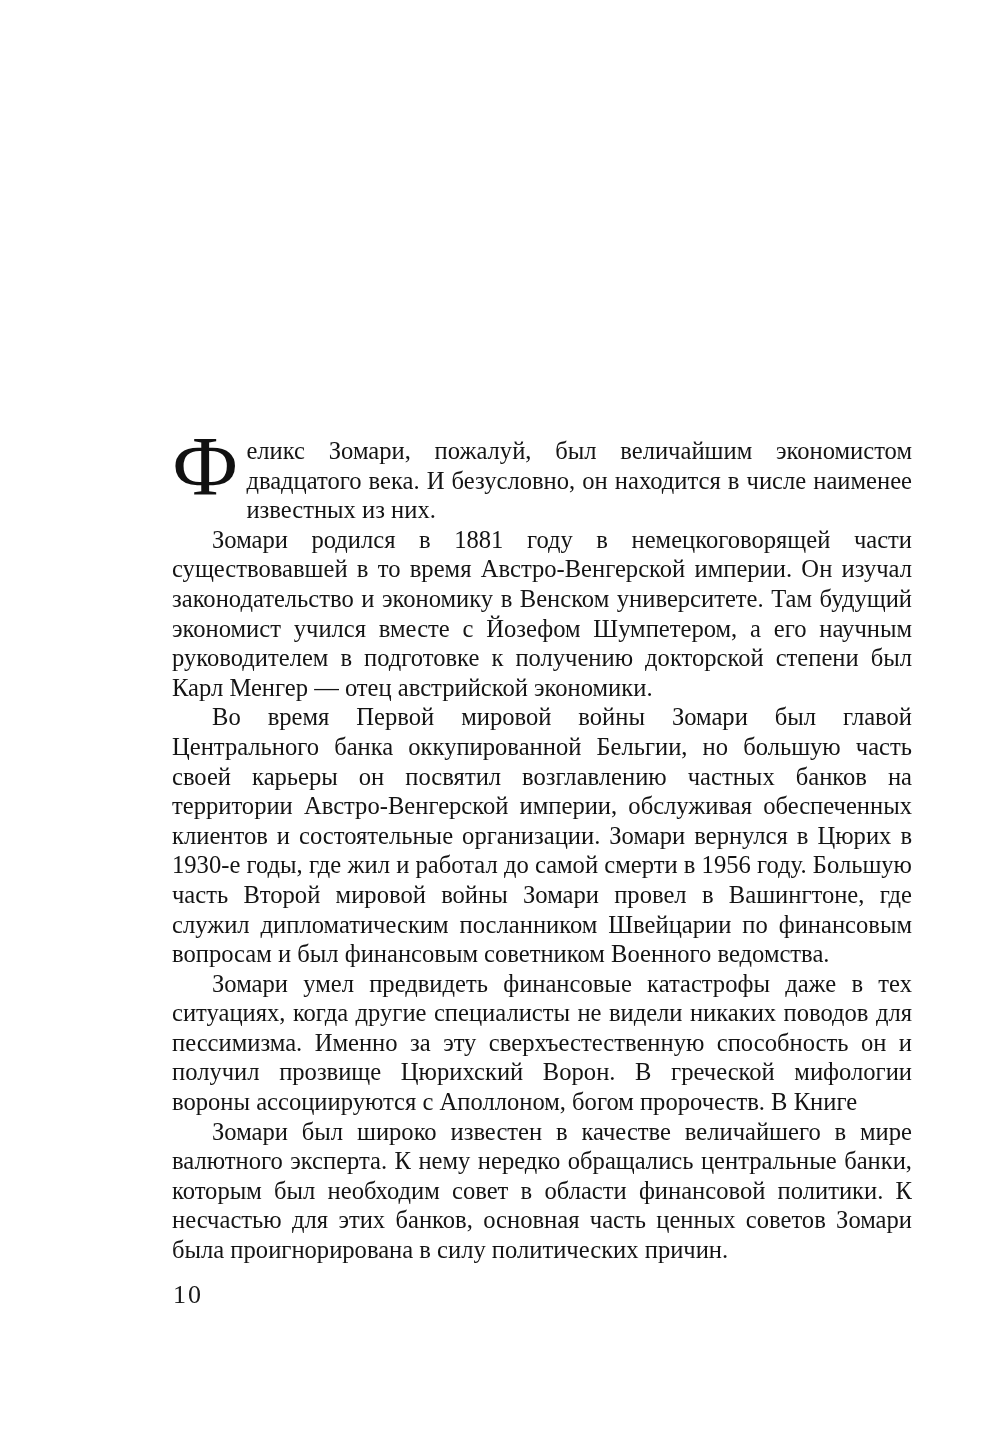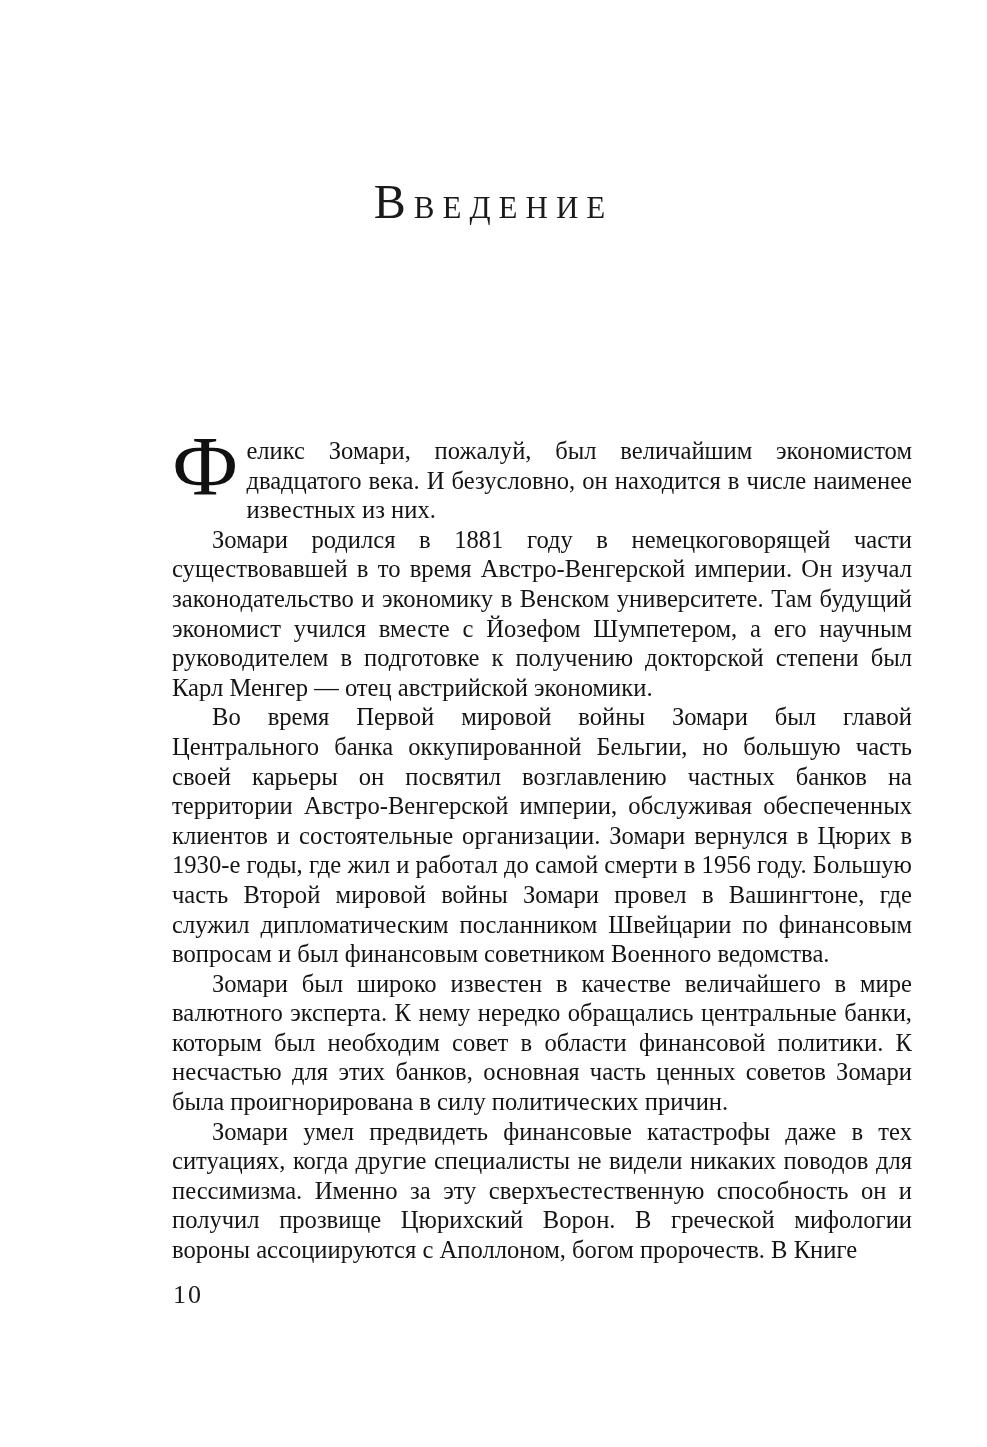--- a/index.html
+++ b/index.html
@@ -73,24 +73,23 @@
     font-size: 26px;
     letter-spacing: 2px;
     color: #1a1a1a;
     text-align: center;
   }
 </style>
 </head>
 <body>
 
 <div class="page">
-  <h1 class="chapter-title"><span class="t-init">В</span><span class="t-rest">ведение</span></h1>
 
   <div class="content">
       <p class="first"><span class="dropcap">Ф</span>еликс Зомари, пожалуй, был величайшим экономистом двадцатого века. И безусловно, он находится в числе наименее известных из них.</p>
       <p>Зомари родился в 1881 году в немецкоговорящей части существовавшей в то время Австро-Венгерской империи. Он изучал законодательство и экономику в Венском университете. Там будущий экономист учился вместе с Йозефом Шумпетером, а его научным руководителем в подготовке к получению докторской степени был Карл Менгер — отец австрийской экономики.</p>
       <p>Во время Первой мировой войны Зомари был главой Центрального банка оккупированной Бельгии, но большую часть своей карьеры он посвятил возглавлению частных банков на территории Австро-Венгерской империи, обслуживая обеспеченных клиентов и состоятельные организации. Зомари вернулся в Цюрих в 1930-е годы, где жил и работал до самой смерти в 1956 году. Большую часть Второй мировой войны Зомари провел в Вашингтоне, где служил дипломатическим посланником Швейцарии по финансовым вопросам и был финансовым советником Военного ведомства.</p>
+      <p>Зомари умел предвидеть финансовые катастрофы даже в тех ситуациях, когда другие специалисты не видели никаких поводов для пессимизма. Именно за эту сверхъестественную способность он и получил прозвище Цюрихский Ворон. В греческой мифологии вороны ассоциируются с Аполлоном, богом пророчеств. В Книге</p>
       <p>Зомари был широко известен в качестве величайшего в мире валютного эксперта. К нему нередко обращались центральные банки, которым был необходим совет в области финансовой политики. К несчастью для этих банков, основная часть ценных советов Зомари была проигнорирована в силу политических причин.</p>
-      <p>Зомари умел предвидеть финансовые катастрофы даже в тех ситуациях, когда другие специалисты не видели никаких поводов для пессимизма. Именно за эту сверхъестественную способность он и получил прозвище Цюрихский Ворон. В греческой мифологии вороны ассоциируются с Аполлоном, богом пророчеств. В Книге</p>
     </div>
 
   <div class="page-number">10</div>
 </div>
 
 </body></html>

